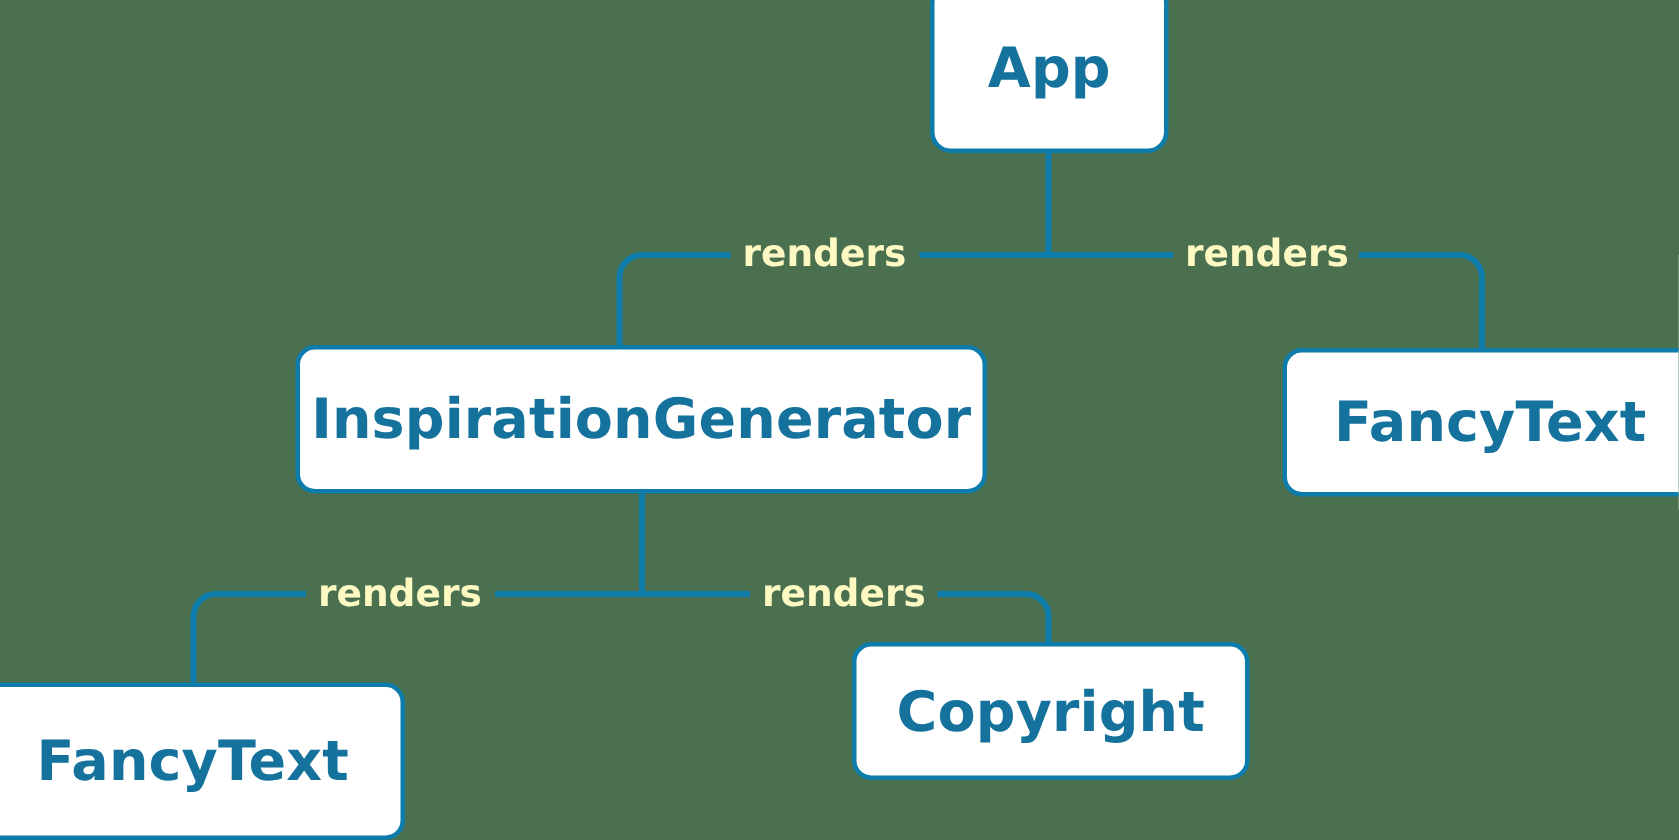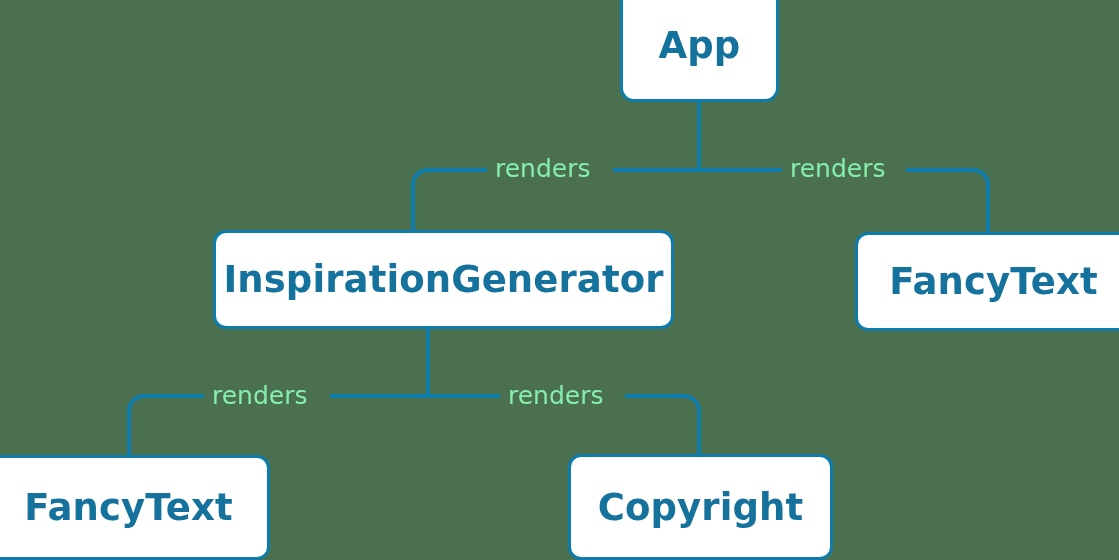--- a/index.html
+++ b/index.html
@@ -42,34 +42,34 @@
   .node-label {
     color: #15729c;
     font-size: 37px;
     line-height: 1;
     letter-spacing: 0.1px;
     white-space: nowrap;
     font-weight: 700;
   }
   .edge-label {
     position: absolute;
-    color: #86efac;
+    color: #fef9c3;
     font-size: 25px;
     line-height: 1;
     white-space: nowrap;
     z-index: 3;
-    font-weight: 400;
+    font-weight: 700;
   }
 
   
   #node-app        { left: 620px; top: -12px;  width: 159px; height: 114px; border-radius: 14px; }
-  #node-inspgen    { left: 197px; top: 230px;  width: 461px; height: 99px; margin-left: 16px;  }
+  #node-inspgen    { left: 197px; top: 230px;  width: 461px; height: 99px;  }
   #node-fancy-right{ left: 855px; top: 232px;  width: 277px; height: 99px;  }
   #node-fancy-left { left: -13px; top: 455px;  width: 283px; height: 105px; }
-  #node-copyright  { left: 568px; top: 454px;  width: 265px; height: 106px; }
+  #node-copyright  { left: 568px; top: 428px;  width: 265px; height: 92px; }
 
   
   #label-app-inspgen   { left: 495px; top: 156px; }
   #label-app-fancy     { left: 790px; top: 156px; }
   #label-gen-fancy     { left: 212px; top: 383px; }
   #label-gen-copyright { left: 508px; top: 383px; }
 </style>
 </head>
 <body>
 

